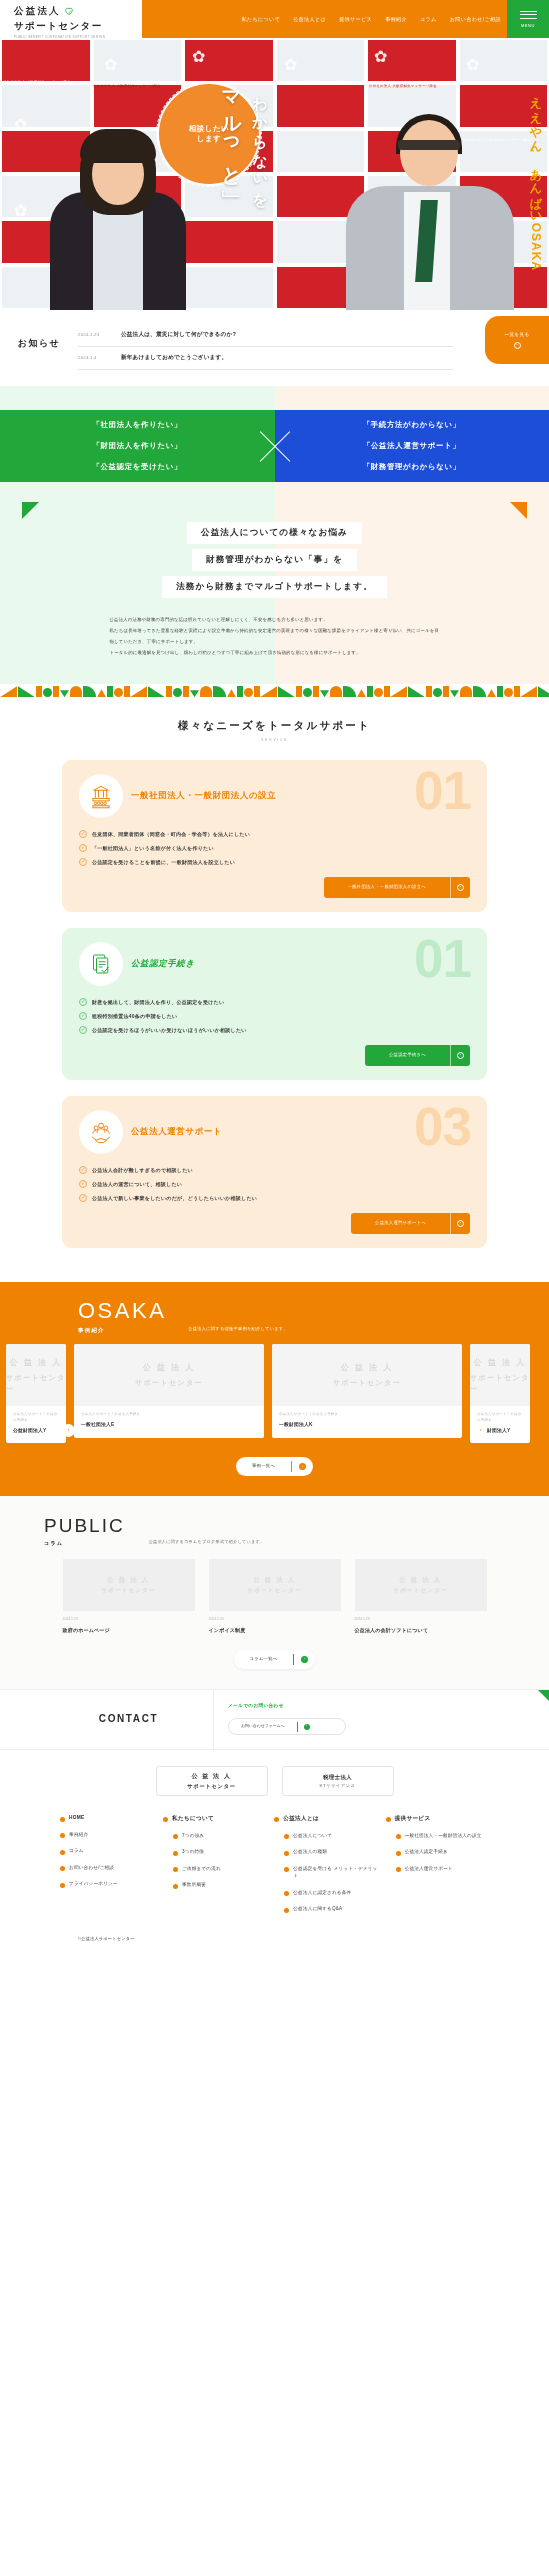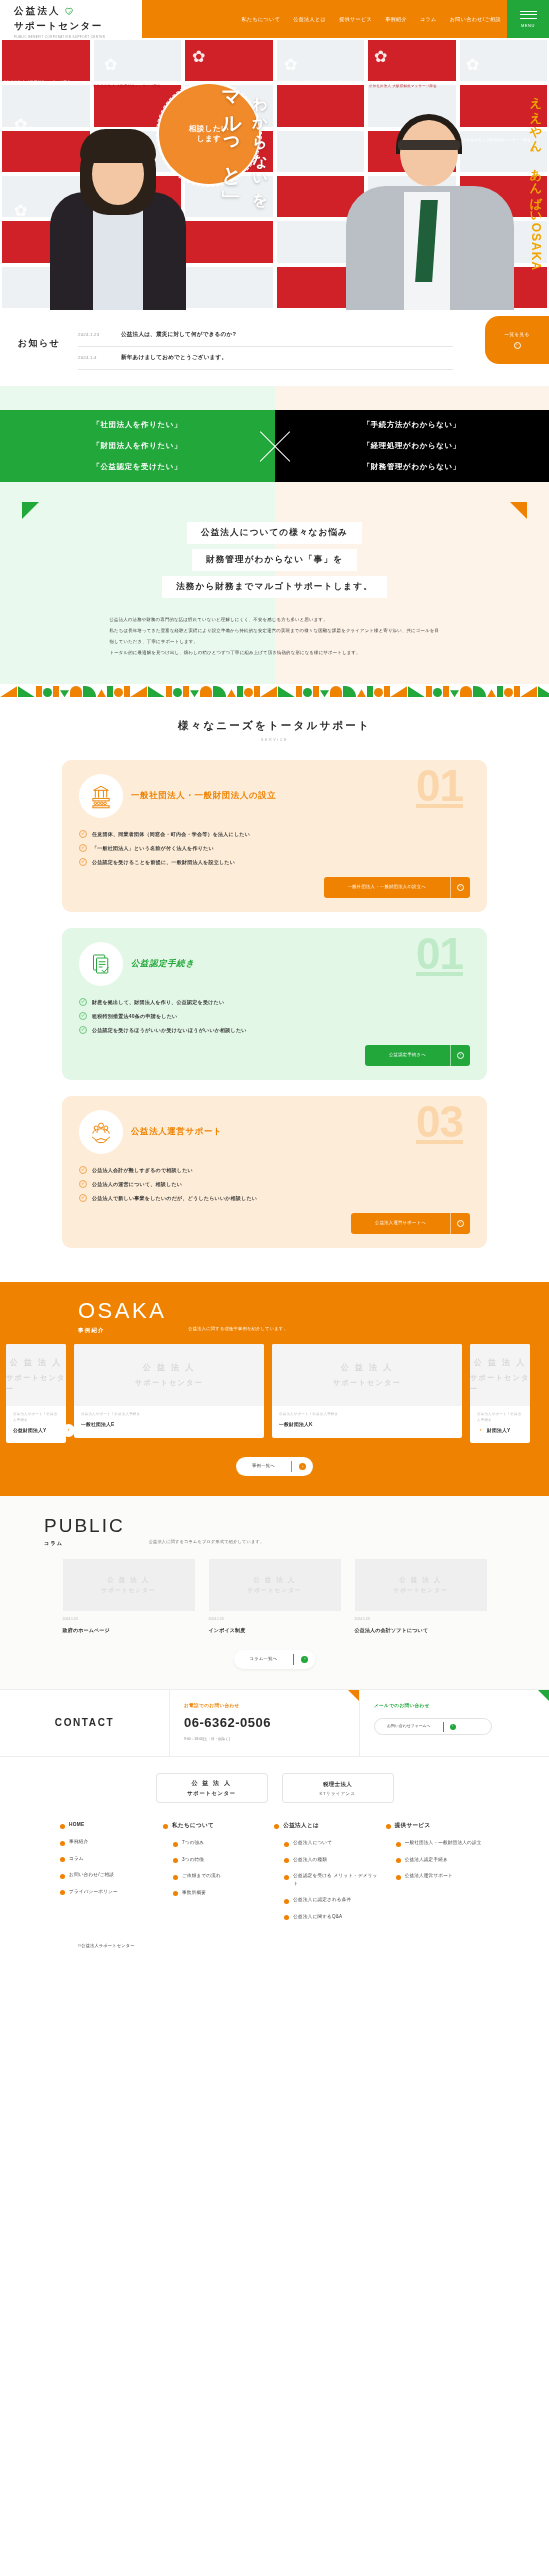--- a/index.html
+++ b/index.html
@@ -95,21 +95,21 @@
   
   .needs-wrap { position:relative; display:flex; }
   .needs-pad-l { background:#e9f9ee; }
   .needs-pad-r { background:#fdf3e8; }
   .needs-top { display:flex; height:24px; }
   .needs-top > div { flex:1; }
   .needs-main { display:flex; position:relative; height:72px; }
   .needs-col { flex:1; display:flex; flex-direction:column; align-items:center;
       justify-content:center; gap:9px; }
   .needs-col.green { background:#22a73b; }
-  .needs-col.orange { background:#000000; }
+  .needs-col.orange { background:#1d4ed8; }
   .needs-line { color:#fff; font-size:7.4px; font-weight:bold; letter-spacing:.7px; }
   .needs-x { position:absolute; left:50%; top:50%; transform:translate(-50%,-50%);
       width:42px; height:42px; }
   .needs-x span { position:absolute; left:0; top:50%; width:100%; height:1.2px; background:#fff; }
   .needs-x span:first-child { transform:rotate(45deg); }
   .needs-x span:last-child { transform:rotate(-45deg); }
   .needs-bot { display:flex; height:22px; }
   .needs-bot > div { flex:1; }
 
   
@@ -148,22 +148,22 @@
 
   
   .service { background:#fff; padding:20px 0 18px 0; }
   .sec-head { text-align:center; margin-bottom:16px; }
   .sec-head h2 { font-size:10.5px; font-weight:bold; letter-spacing:2.2px; color:#2b2b2b; }
   .sec-head .en { font-size:3.6px; letter-spacing:1.6px; color:#b0b0b0; margin-top:4px; }
   .card { width:425px; margin:0 auto 16px auto; border-radius:9px; padding:14px 17px 14px 17px;
       position:relative; overflow:hidden; }
   .card.c1, .card.c3 { background:#fdecd7; }
   .card.c2 { background:#e3f7e7; }
-  .card-num { position:absolute; right:24px; top:4px; font-size:44px; font-weight:bold;
-      line-height:1; letter-spacing:-1px;text-decoration:underline; }
+  .card-num { position:absolute; right:16px; top:4px; font-size:53px; font-weight:bold;
+      line-height:1; letter-spacing:-1px; }
   .card.c1 .card-num, .card.c3 .card-num { color:#fbd6ab; }
   .card.c2 .card-num { color:#bfeac8; }
   .card-head { display:flex; align-items:center; gap:8px; position:relative; z-index:2; margin-bottom:12px; }
   .card-icon { width:44px; height:44px; border-radius:50%; background:#fff;
       display:flex; align-items:center; justify-content:center; flex:none; }
   .card-title { font-size:8.4px; font-weight:bold; letter-spacing:.7px; }
   .card.c1 .card-title, .card.c3 .card-title { color:#ef8200; }
   .card.c2 .card-title { color:#22a73b;font-style:italic; }
   .card-list { position:relative; z-index:2; }
   .card-li { display:flex; align-items:center; gap:5px; margin:6px 0; }
@@ -232,21 +232,21 @@
   .pill-w .lab { padding:0 16px; font-size:4.3px; color:#2b2b2b; letter-spacing:.3px; }
   .pill-w .sep { width:1px; height:11px; background:#22a73b; }
   .pill-w .ic { padding:0 7px; }
   .pill-w .gdot { width:7px; height:7px; border-radius:50%; background:#22a73b; color:#fff;
       display:flex; align-items:center; justify-content:center; font-size:4px; }
 
   
   .contact { background:#fff; border-top:1px solid #eee; border-bottom:1px solid #eee;
       display:flex; }
   .ct-left { width:170px; display:flex; align-items:center; justify-content:center;
-      border-right:1px solid #eee; }
+      border-right:1px solid #eee;margin-left:44px; }
   .ct-left h2 { font-size:10px; letter-spacing:1.6px; color:#2b2b2b; font-weight:bold; }
   .ct-box { flex:1; padding:12px 14px 14px 14px; position:relative; }
   .ct-box + .ct-box { border-left:1px solid #eee; }
   .corner { position:absolute; right:0; top:0; width:0; height:0; }
   .corner.o { border-top:11px solid #ef8200; border-left:11px solid transparent; }
   .corner.g { border-top:11px solid #22a73b; border-left:11px solid transparent; }
   .ct-label { font-size:4.6px; font-weight:bold; letter-spacing:.4px; }
   .ct-label.o { color:#ef8200; }
   .ct-label.g { color:#22a73b; }
   .ct-tel { font-size:13px; font-weight:bold; color:#2b2b2b; letter-spacing:.5px; margin-top:4px; }
@@ -424,21 +424,21 @@
         <div class="needs-pad-r"></div>
     </div>
     <div class="needs-main">
       <div class="needs-col green">
         <div class="needs-line">「社団法人を作りたい」</div>
         <div class="needs-line">「財団法人を作りたい」</div>
         <div class="needs-line">「公益認定を受けたい」</div>
       </div>
       <div class="needs-col orange">
         <div class="needs-line">「手続方法がわからない」</div>
-        <div class="needs-line">「経理処理がわからない」</div>
+        <div class="needs-line">「公益法人運営サポート」</div>
         <div class="needs-line">「財務管理がわからない」</div>
       </div>
       <div class="needs-x">
           <span></span>
           <span></span>
         </div>
     </div>
     <div class="needs-bot">
       <div class="needs-pad-l"></div>
         <div class="needs-pad-r"></div>
@@ -763,26 +763,20 @@
           </span>
       </div>
     </div>
   </div>
 
   <div class="contact">
     <div class="ct-left">
       <h2>CONTACT</h2>
     </div>
     <div class="ct-box">
-      <div class="corner o"></div>
-      <div class="ct-label o">お電話でのお問い合わせ</div>
-      <div class="ct-tel">06-6362-0506</div>
-      <div class="ct-hours">9:00～18:00[土・日・祝除く]</div>
-    </div>
-    <div class="ct-box">
       <div class="corner g"></div>
       <div class="ct-label g">メールでのお問い合わせ</div>
       <div class="ct-mail">
         <span class="lab">お問い合わせフォームへ</span>
         <span class="sep"></span>
         <span class="gdot">›</span>
       </div>
     </div>
   </div>
 

